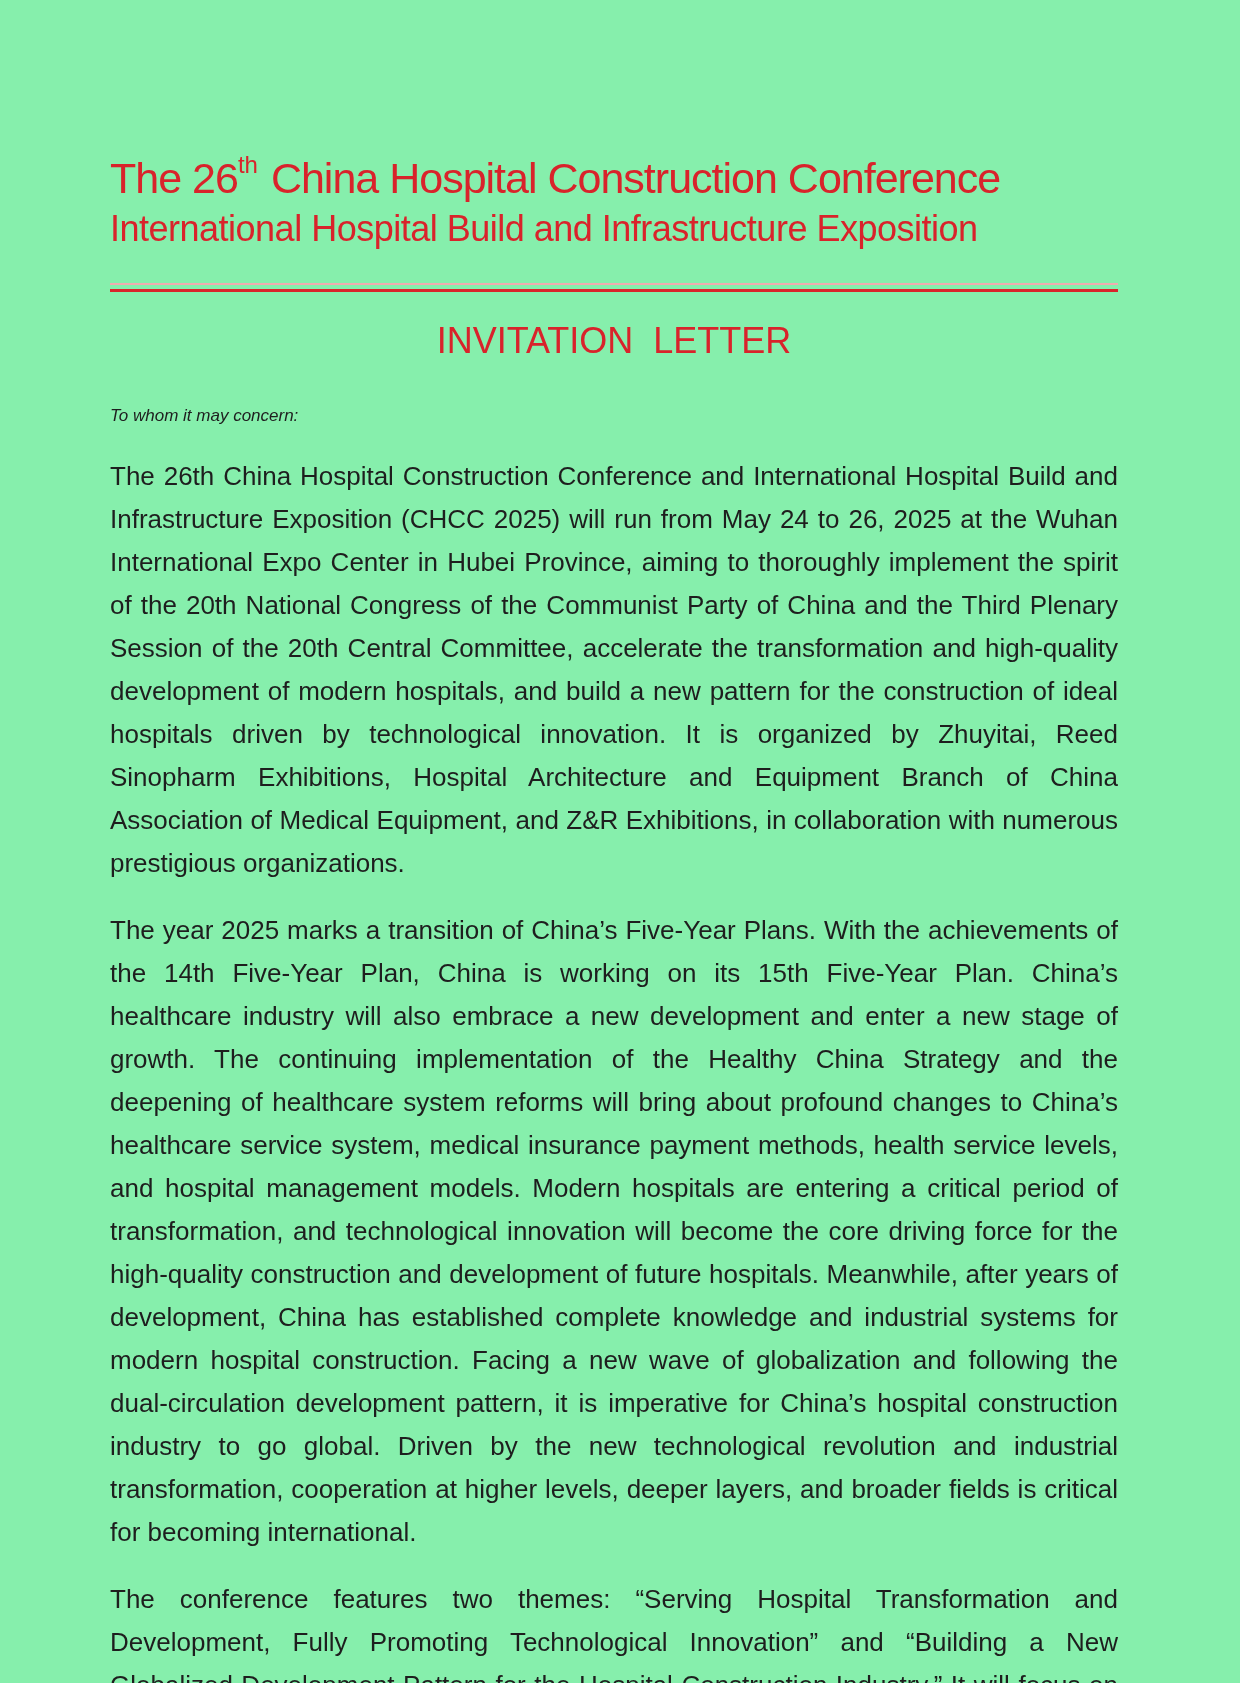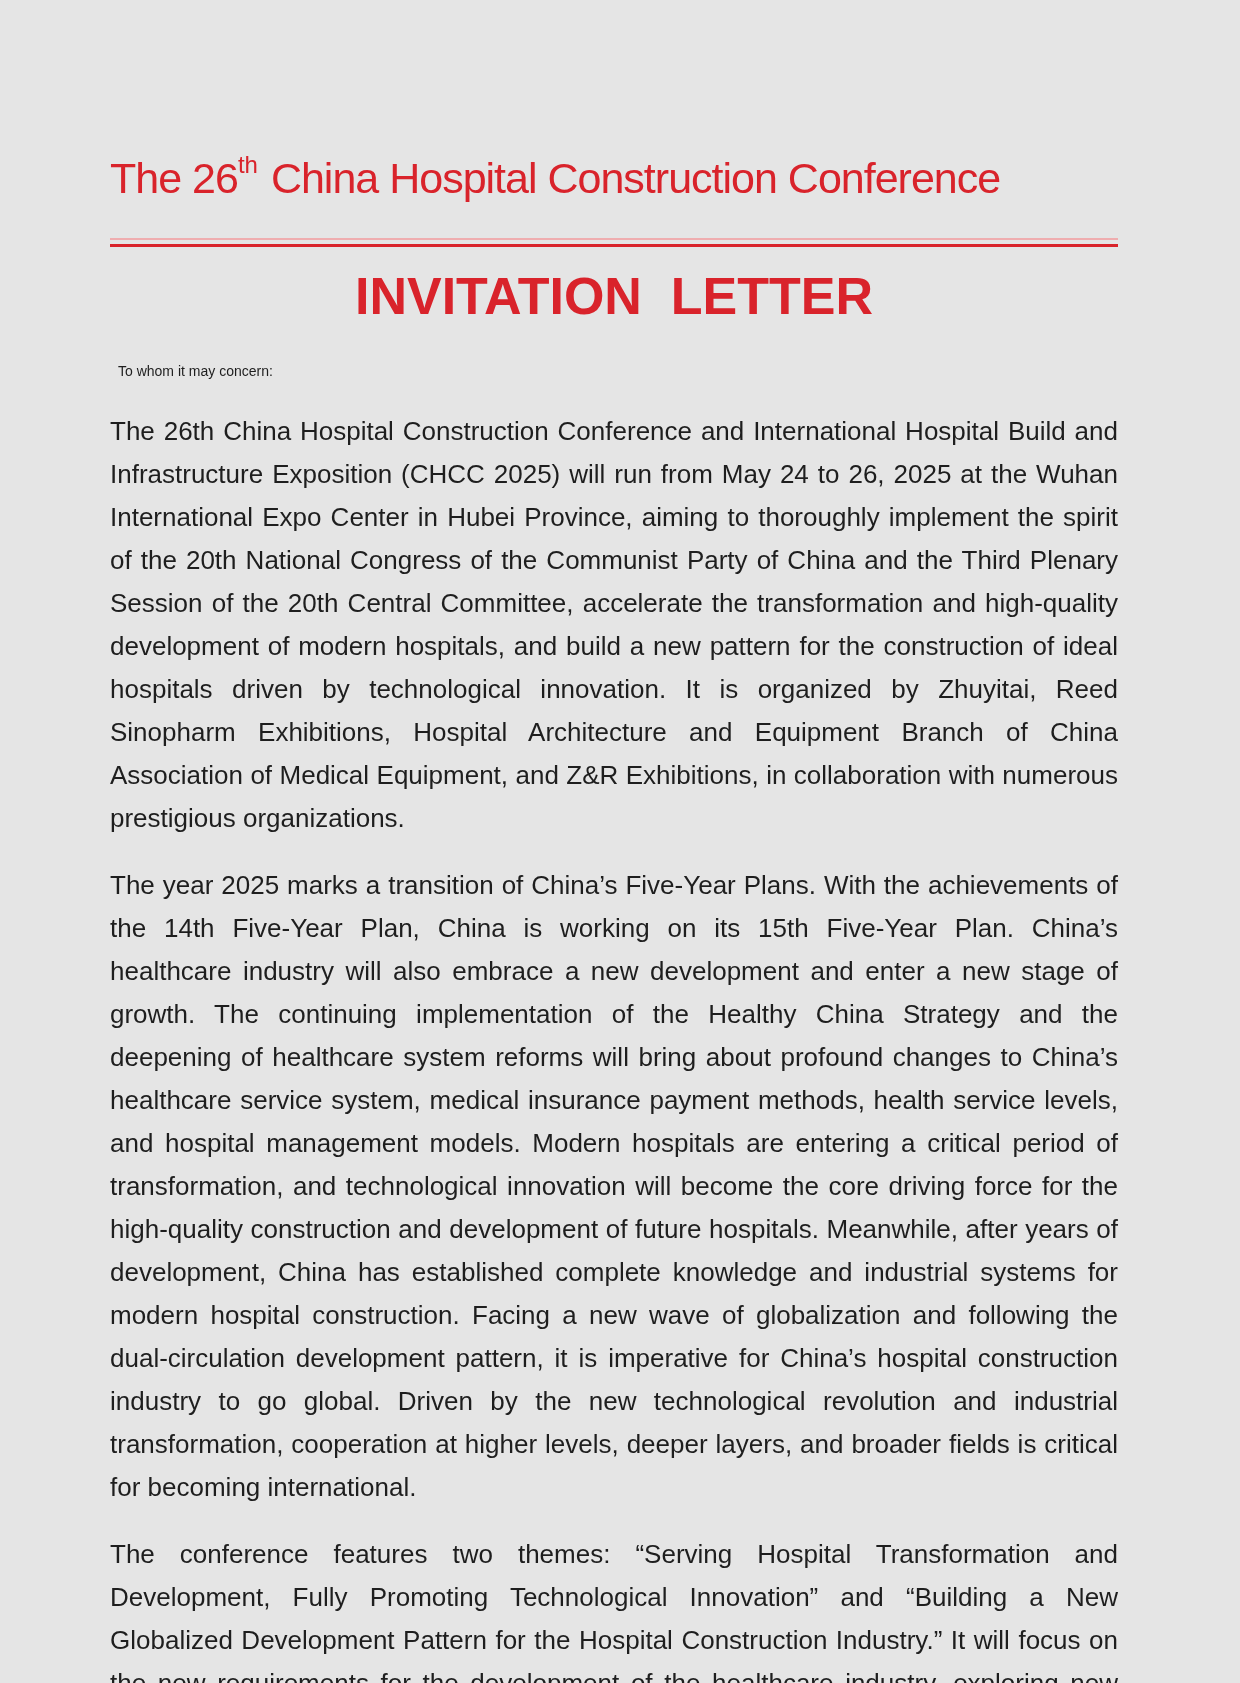--- a/index.html
+++ b/index.html
@@ -10,21 +10,21 @@
   body {
     width: 1240px;
     height: 1683px;
     overflow: hidden;
     font-family: "Liberation Sans", "DejaVu Sans", sans-serif;
     color: #1e1e1e;
   }
   .page {
     width: 1240px;
     height: 1683px;
-    background: #e5e5e5;
+    background: #86efac;
     box-sizing: border-box;
     padding-left: 110px;
     padding-right: 122px;
   }
   .conference-title {
     margin: 0;
     padding-top: 138px;
     font-size: 43px;
     line-height: 54px;
     font-weight: 400;
@@ -50,47 +50,49 @@
   }
   .header-divider {
     margin-top: 33px;
     height: 4px;
     border-top: 2px solid #efadaf;
     border-bottom: 3px solid #d9242b;
   }
   .letter-title {
     margin: 14px 0 0 0;
     text-align: center;
-    font-size: 52px;
+    font-size: 36px;
     line-height: 70px;
-    font-weight: 700;
+    font-weight: 400;
     letter-spacing: 0px;
     color: #d9232b;
     white-space: pre;
   }
   .salutation {
-    margin: 25px 0 0 8px;
-    font-size: 14px;
+    margin: 25px 0 0 0;
+    font-size: 17px;
     line-height: 30px;
+    font-style: italic;
   }
   .body-paragraph {
     margin: 24px 0 0 0;
     font-size: 26px;
     line-height: 43px;
     text-align: justify;
     color: #1e1e1e;
   }
 </style>
 </head>
 <body>
 
 <div class="page">
 
   <header>
     <h1 class="conference-title"><span>The 26</span><span class="ord">th</span><span>China Hospital Construction Conference</span></h1>
+    <h2 class="exposition-subtitle">International Hospital Build and Infrastructure Exposition</h2>
     <div class="header-divider"></div>
   </header>
 
   <main>
     <div class="letter-title">INVITATION  LETTER</div>
 
     <div class="salutation">To whom it may concern:</div>
 
     <p class="body-paragraph">The 26th China Hospital Construction Conference and International Hospital Build and Infrastructure Exposition (CHCC 2025) will run from May 24 to 26, 2025 at the Wuhan International Expo Center in Hubei Province, aiming to thoroughly implement the spirit of the 20th National Congress of the Communist Party of China and the Third Plenary Session of the 20th Central Committee, accelerate the transformation and high-quality development of modern hospitals, and build a new pattern for the construction of ideal hospitals driven by technological innovation. It is organized by Zhuyitai, Reed Sinopharm Exhibitions, Hospital Architecture and Equipment Branch of China Association of Medical Equipment, and Z&amp;R Exhibitions, in collaboration with numerous prestigious organizations.</p>
 

